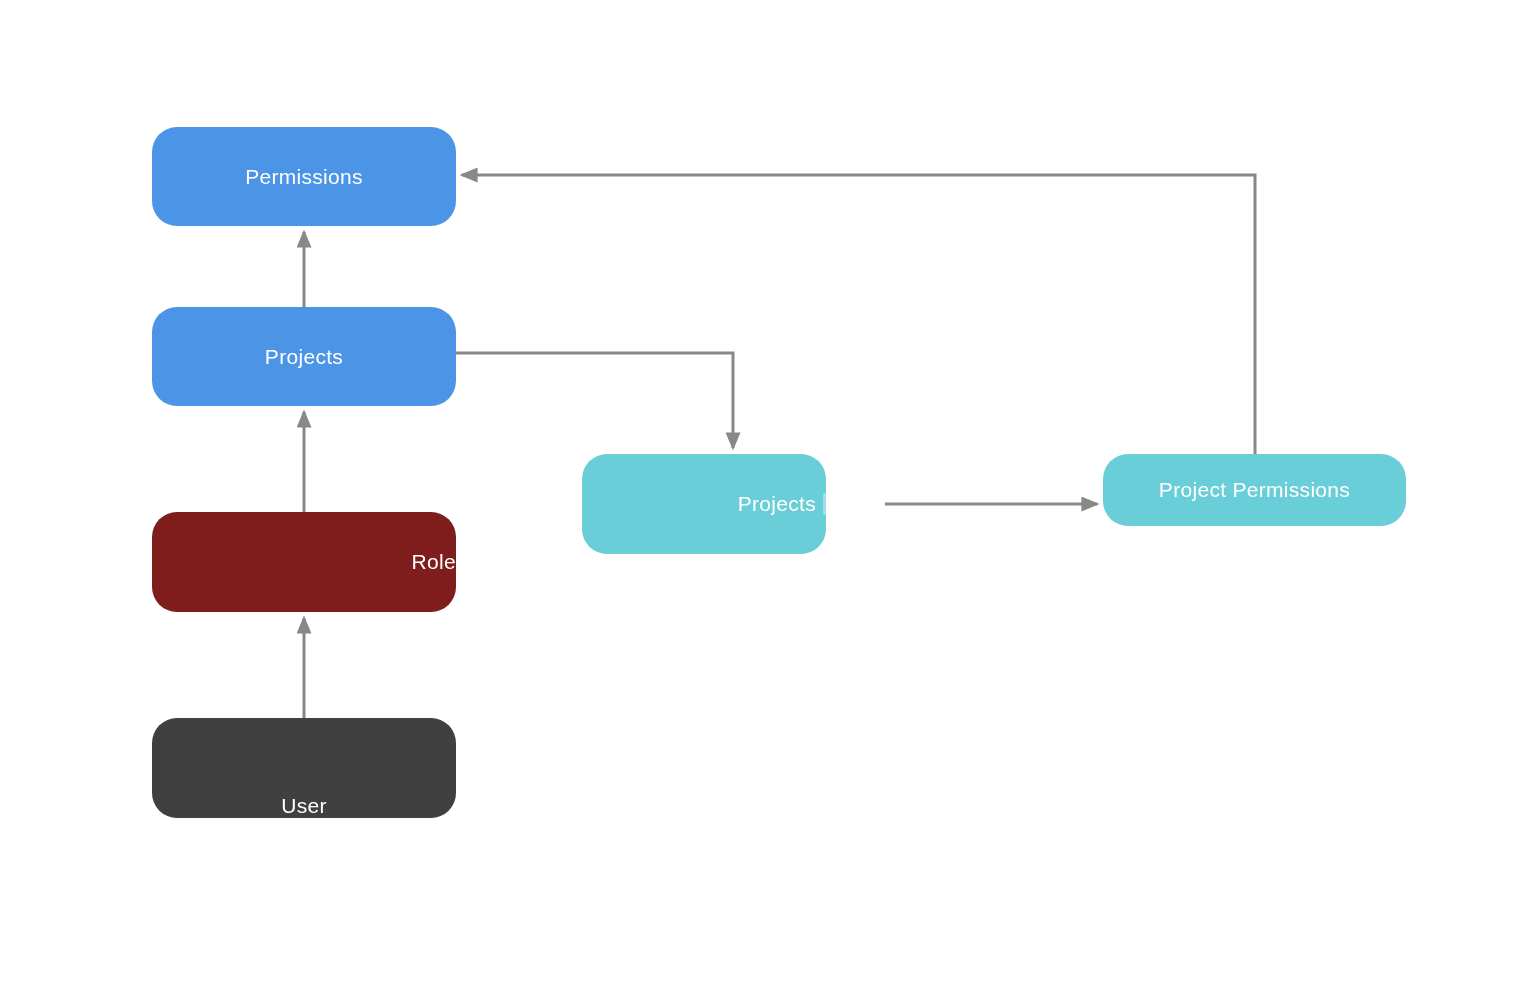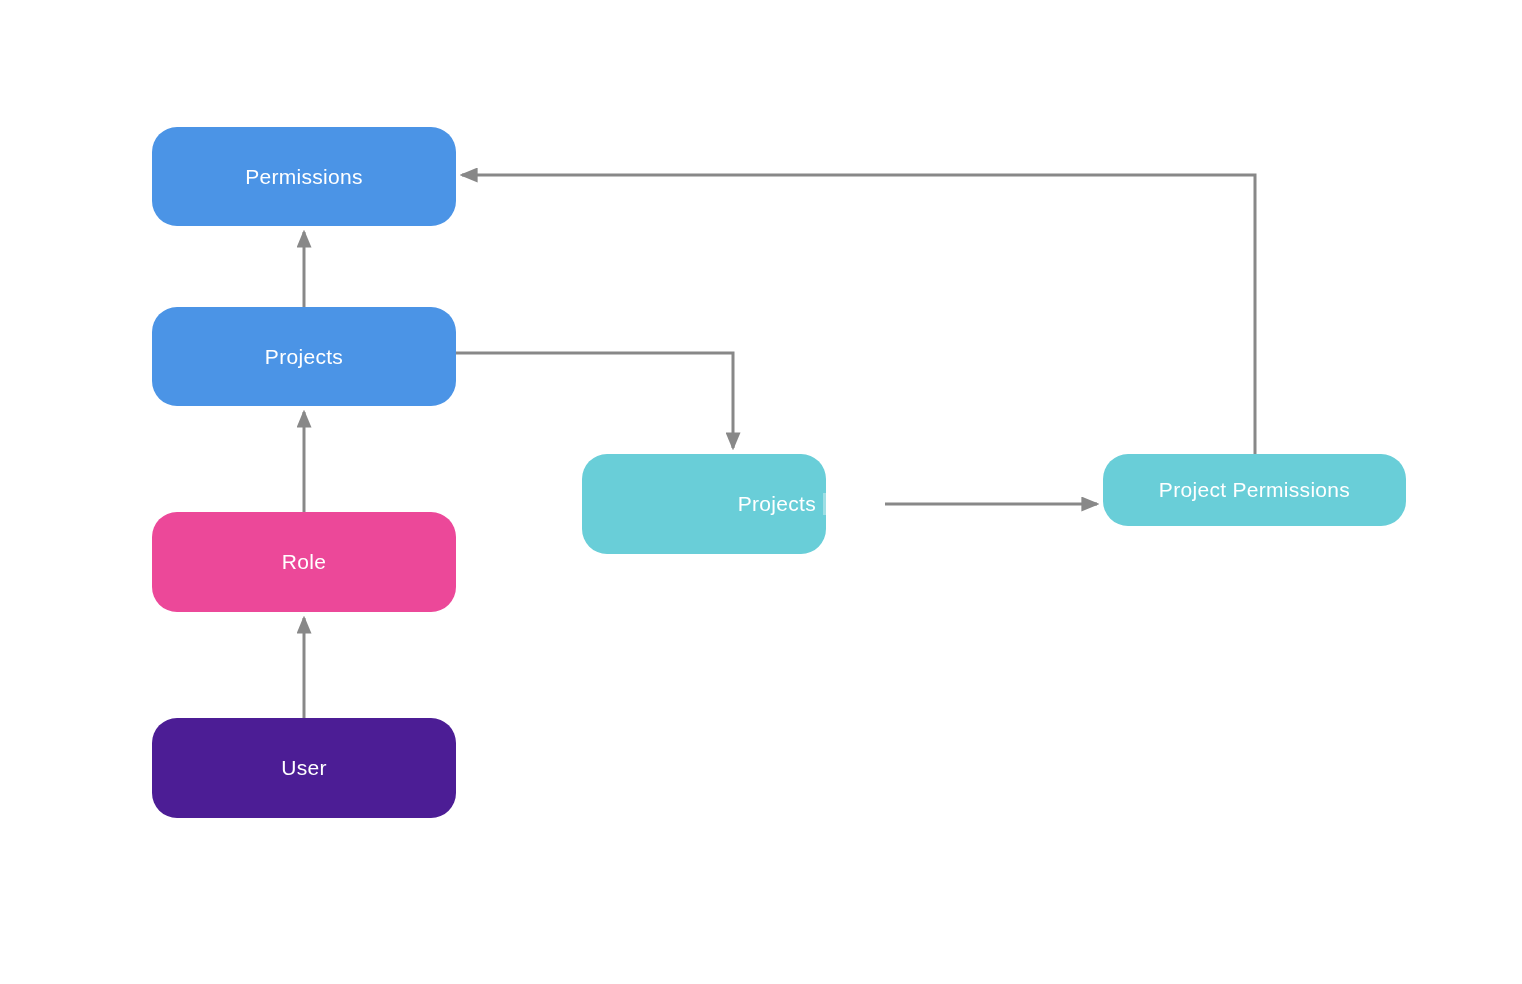--- a/index.html
+++ b/index.html
@@ -85,25 +85,25 @@
   </svg>
 
   <div class="node node-permissions" style="background: rgb(75, 148, 230);">
     <span>Permissions</span>
   </div>
 
   <div class="node node-schemes" style="background: rgb(75, 148, 230);">
     <span>Projects</span>
   </div>
 
-  <div class="node node-role" style="background: #ec4899;">
+  <div class="node node-role" style="background: #7f1d1d; justify-content: flex-end;">
     <span>Role</span>
   </div>
 
-  <div class="node node-user" style="background: #4c1d95;">
+  <div class="node node-user" style="background: #404040; align-items: flex-end;">
     <span>User</span>
   </div>
 
   <div class="node node-projects" style="background: rgb(105, 206, 216);">
     <span>Projects</span>
     <span class="text-cursor"></span>
   </div>
 
   <div class="node node-project-permissions" style="background: rgb(105, 206, 216);">
     <span>Project Permissions</span>

